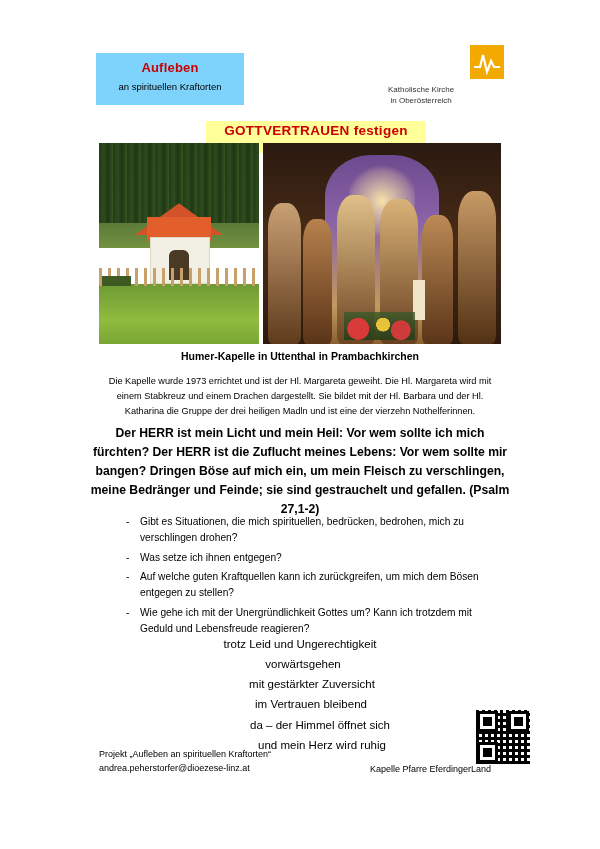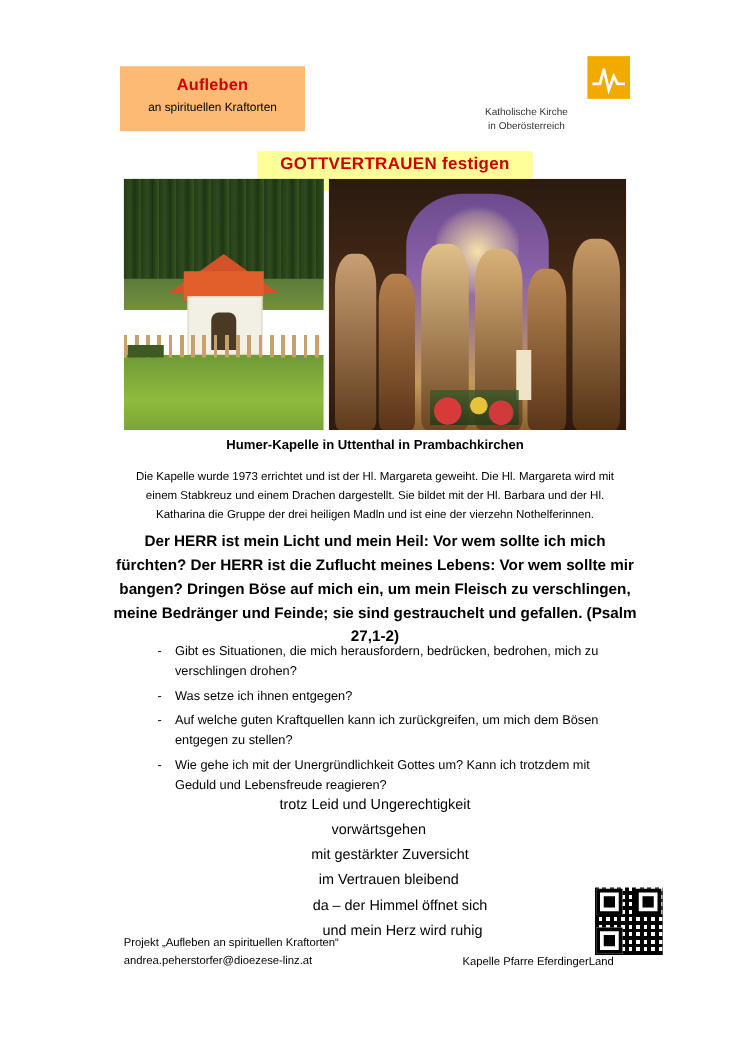--- a/index.html
+++ b/index.html
@@ -26,21 +26,21 @@
     left: 0;
     width: 600px;
     height: 80px;
   }
   .logo-box {
     position: absolute;
     left: 96px;
     top: 13px;
     width: 148px;
     height: 52px;
-    background: #fdba74;
+    background: #7dd3fc;
     text-align: center;
   }
   .logo-title {
     color: #cc0000;
     font-weight: bold;
     font-size: 13px;
     margin-top: 7px;
     letter-spacing: 0.2px;
   }
   .logo-sub {
@@ -328,21 +328,21 @@
   </div>
 
   <div class="caption">Humer-Kapelle in Uttenthal in Prambachkirchen</div>
 
   <div class="intro">Die Kapelle wurde 1973 errichtet und ist der Hl. Margareta geweiht. Die Hl. Margareta wird mit einem Stabkreuz und einem Drachen dargestellt. Sie bildet mit der Hl. Barbara und der Hl. Katharina die Gruppe der drei heiligen Madln und ist eine der vierzehn Nothelferinnen.</div>
 
   <div class="psalm">Der HERR ist mein Licht und mein Heil: Vor wem sollte ich mich fürchten? Der HERR ist die Zuflucht meines Lebens: Vor wem sollte mir bangen? Dringen Böse auf mich ein, um mein Fleisch zu verschlingen, meine Bedränger und Feinde; sie sind gestrauchelt und gefallen. (Psalm 27,1-2)</div>
 
   <div class="questions">
     <ul class="q-list">
-      <li>Gibt es Situationen, die mich herausfordern, bedrücken, bedrohen, mich zu verschlingen drohen?</li>
+      <li>Gibt es Situationen, die mich spirituellen, bedrücken, bedrohen, mich zu verschlingen drohen?</li>
       <li>Was setze ich ihnen entgegen?</li>
       <li>Auf welche guten Kraftquellen kann ich zurückgreifen, um mich dem Bösen entgegen zu stellen?</li>
       <li>Wie gehe ich mit der Unergründlichkeit Gottes um? Kann ich trotzdem mit Geduld und Lebensfreude reagieren?</li>
     </ul>
   </div>
 
   <div class="closing">
     <div class="cl1">trotz Leid und Ungerechtigkeit</div>
     <div class="cl2">vorwärtsgehen</div>
     <div class="cl3">mit gestärkter Zuversicht</div>

